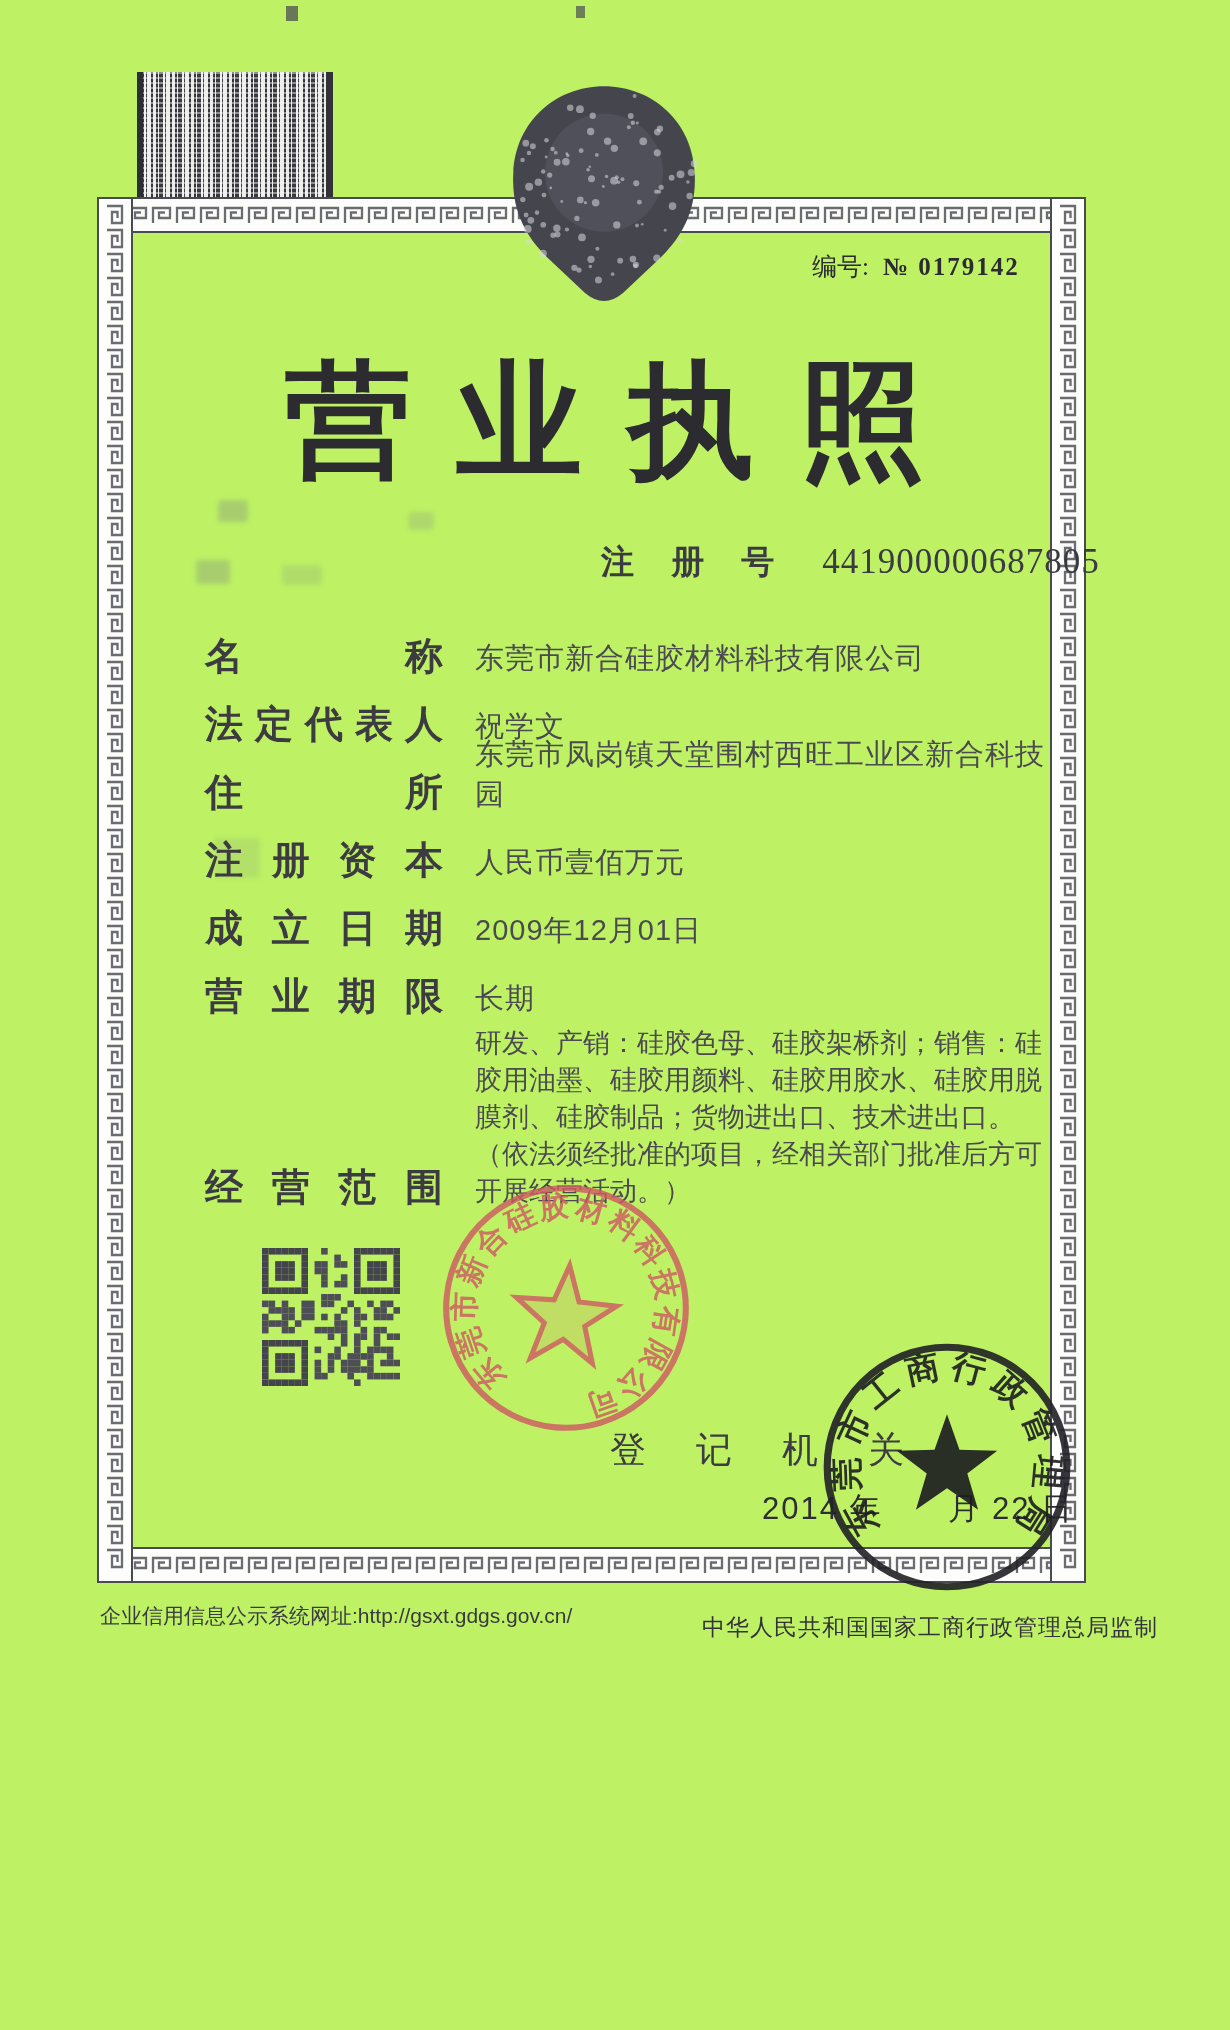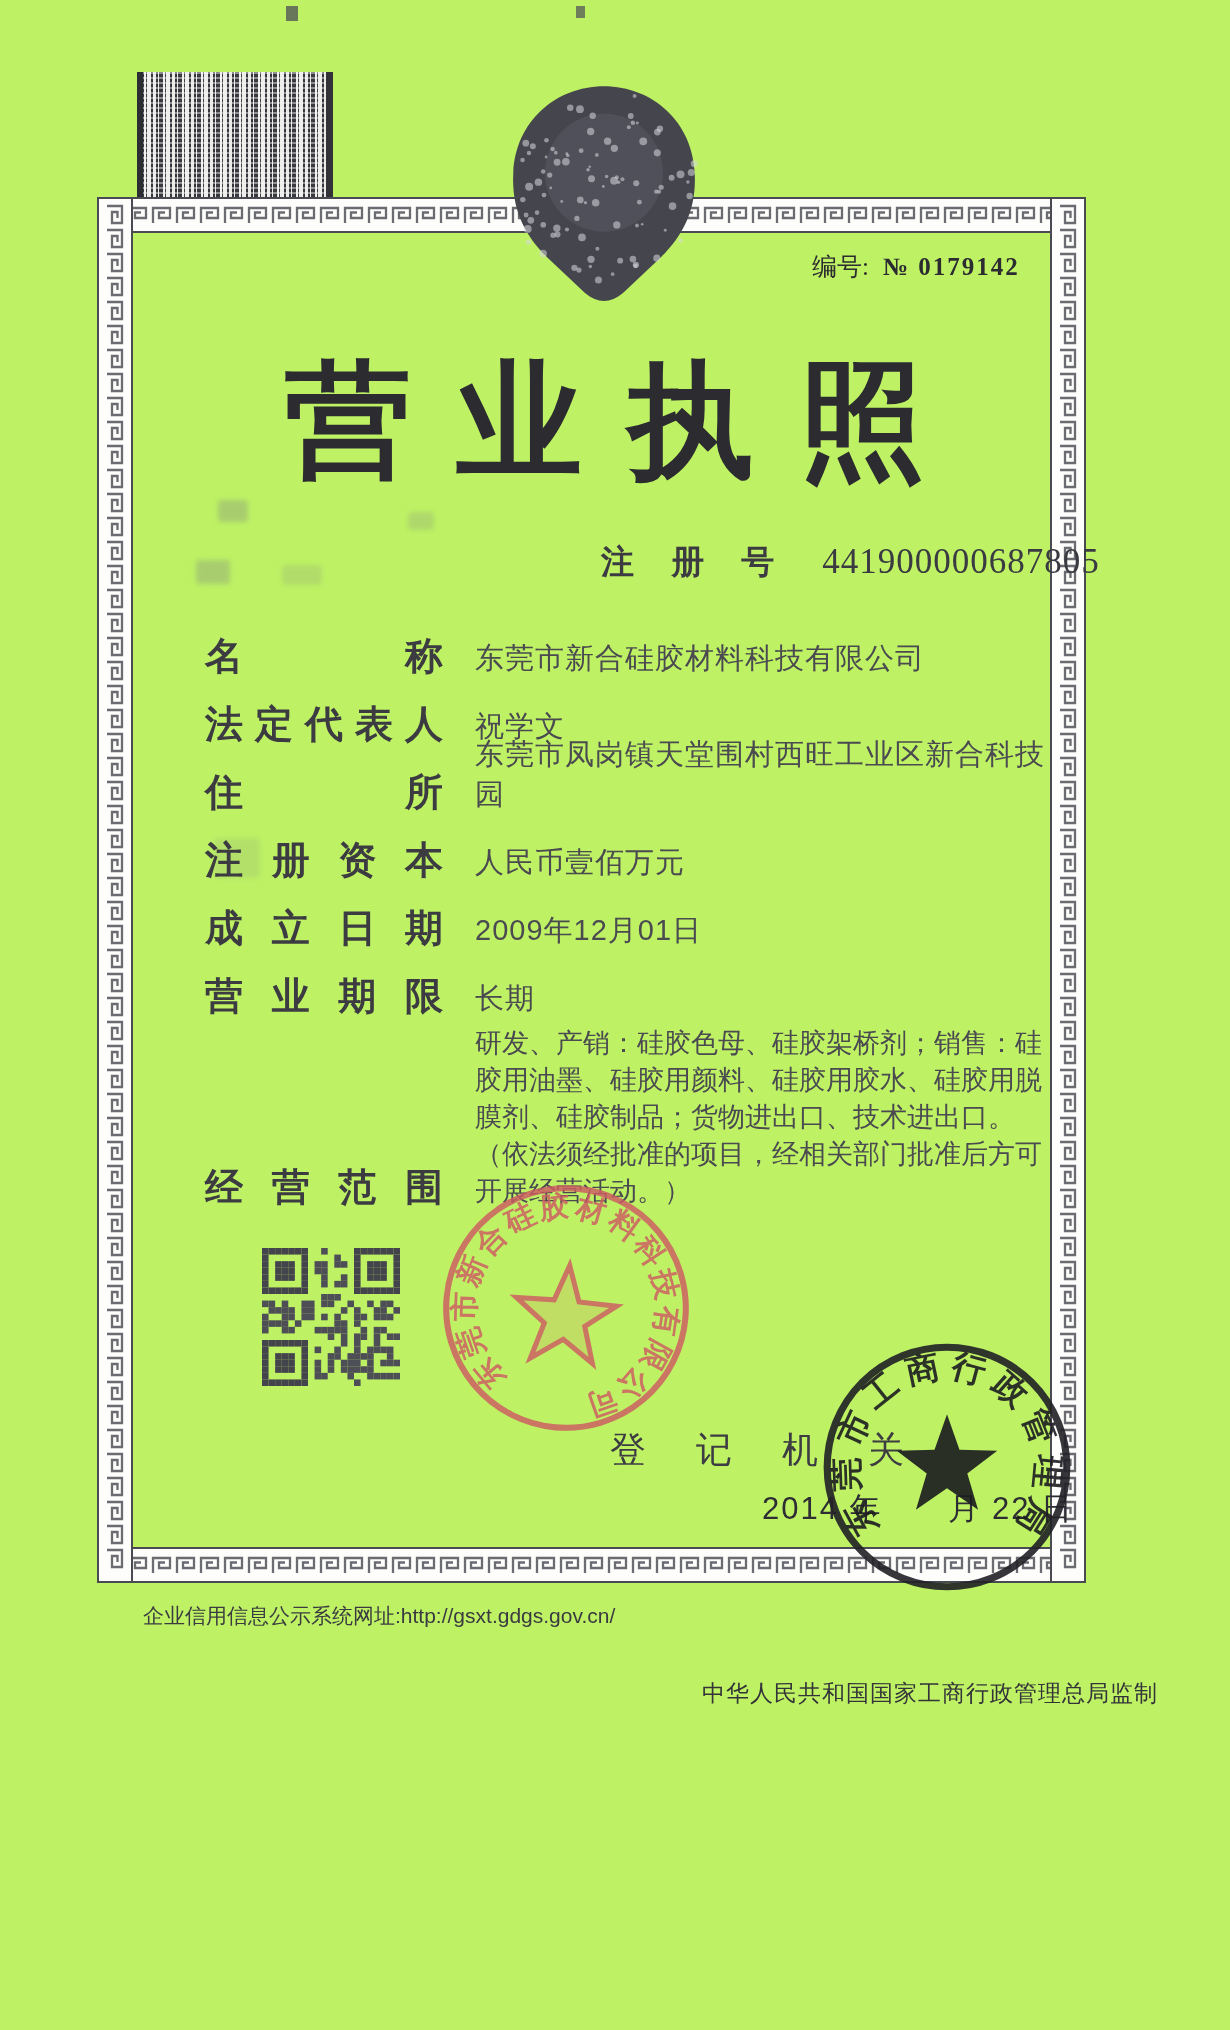--- a/index.html
+++ b/index.html
@@ -57,22 +57,22 @@
   .qr{position:absolute; left:262px; top:1248px; width:138px; height:138px; z-index:6;}
   
   .seal{position:absolute; z-index:8;}
   .seal-red{left:434px; top:1176px; opacity:.82; transform:rotate(5deg);}
   .seal-black{left:815px; top:1335px; opacity:.9;}
   
   .registrar{position:absolute; left:610px; top:1426px; font-size:36px; font-weight:400; letter-spacing:20px; color:#3c3c42; z-index:6;}
   .dpart{position:absolute; top:1488px; font-size:31px; color:#2d2d33; z-index:6; letter-spacing:2px;}
   .d-year{left:762px;} .d-month{left:948px;} .d-day{left:992px;}
   
-  .footer-left{position:absolute; left:100px; top:1602px; font-size:21px; color:#3a3a40; z-index:6;margin-left:43px;}
-  .footer-right{position:absolute; left:702px; top:1678px; font-size:23px; color:#333339; z-index:6; letter-spacing:1px;}
+  .footer-left{position:absolute; left:100px; top:1602px; font-size:21px; color:#3a3a40; z-index:6;}
+  .footer-right{position:absolute; left:702px; top:1612px; font-size:23px; color:#333339; z-index:6; letter-spacing:1px;}
   
   .smudge{position:absolute; background:rgba(110,110,135,.28); filter:blur(2.5px); border-radius:3px; z-index:4;}
   .sm1{left:218px; top:500px; width:30px; height:22px;}
   .sm2{left:408px; top:512px; width:26px; height:18px; opacity:.7;}
   .sm3{left:196px; top:560px; width:34px; height:24px;}
   .sm4{left:282px; top:565px; width:40px; height:20px; opacity:.6;}
   .sm5{left:214px; top:838px; width:46px; height:40px; opacity:.5;}
   .tick{position:absolute; background:#4c4c55; z-index:2;}
   .t1{left:286px; top:6px; width:12px; height:15px; opacity:.75;}
   .t2{left:576px; top:6px; width:9px; height:12px; opacity:.7;}

